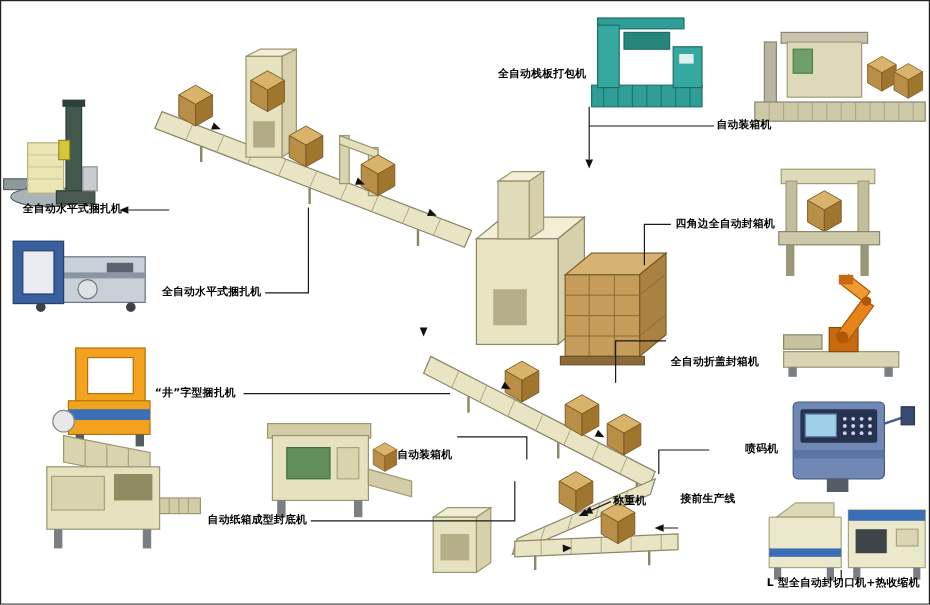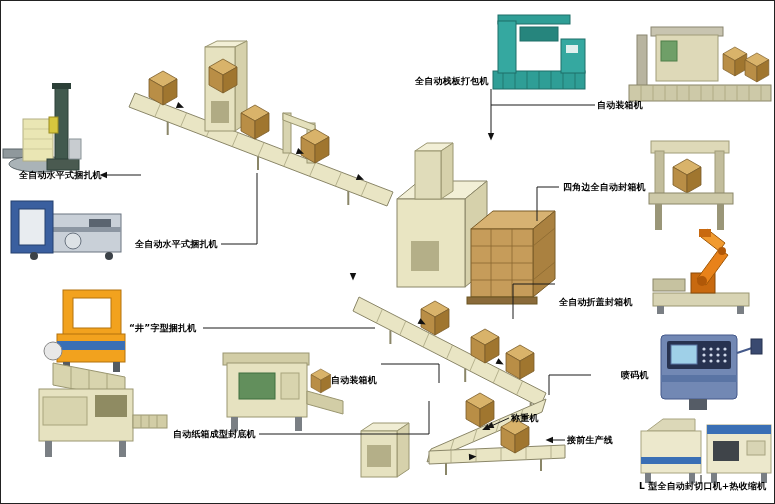--- a/index.html
+++ b/index.html
@@ -272,22 +272,22 @@
     <use href="#fArrow" transform="translate(488,426) rotate(156)"></use>
     <use href="#fArrow" transform="translate(552,439) rotate(180)"></use>
   </g>
 </svg>
 
 <div class="label" style="left:18px;top:169px">全自动水平式捆扎机</div>
 <div class="label" style="left:134px;top:238px">全自动水平式捆扎机</div>
 <div class="label" style="left:128px;top:322px">“井”字型捆扎机</div>
 <div class="label" style="left:172px;top:428px">自动纸箱成型封底机</div>
 <div class="label" style="left:330px;top:374px">自动装箱机</div>
-<div class="label" style="left:414px;top:75px">全自动栈板打包机</div>
+<div class="label" style="left:414px;top:56px">全自动栈板打包机</div>
 <div class="label" style="left:596px;top:99px">自动装箱机</div>
 <div class="label" style="left:562px;top:181px">四角边全自动封箱机</div>
 <div class="label" style="left:558px;top:296px">全自动折盖封箱机</div>
 <div class="label" style="left:620px;top:369px">喷码机</div>
 <div class="label" style="left:510px;top:412px">称重机</div>
-<div class="label" style="left:566px;top:434px">接前生产线</div>
+<div class="label" style="left:566px;top:410px">接前生产线</div>
 <div class="label" style="left:638px;top:480px">L 型全自动封切口机+热收缩机</div>
 
 </div>
 
 </body></html>

